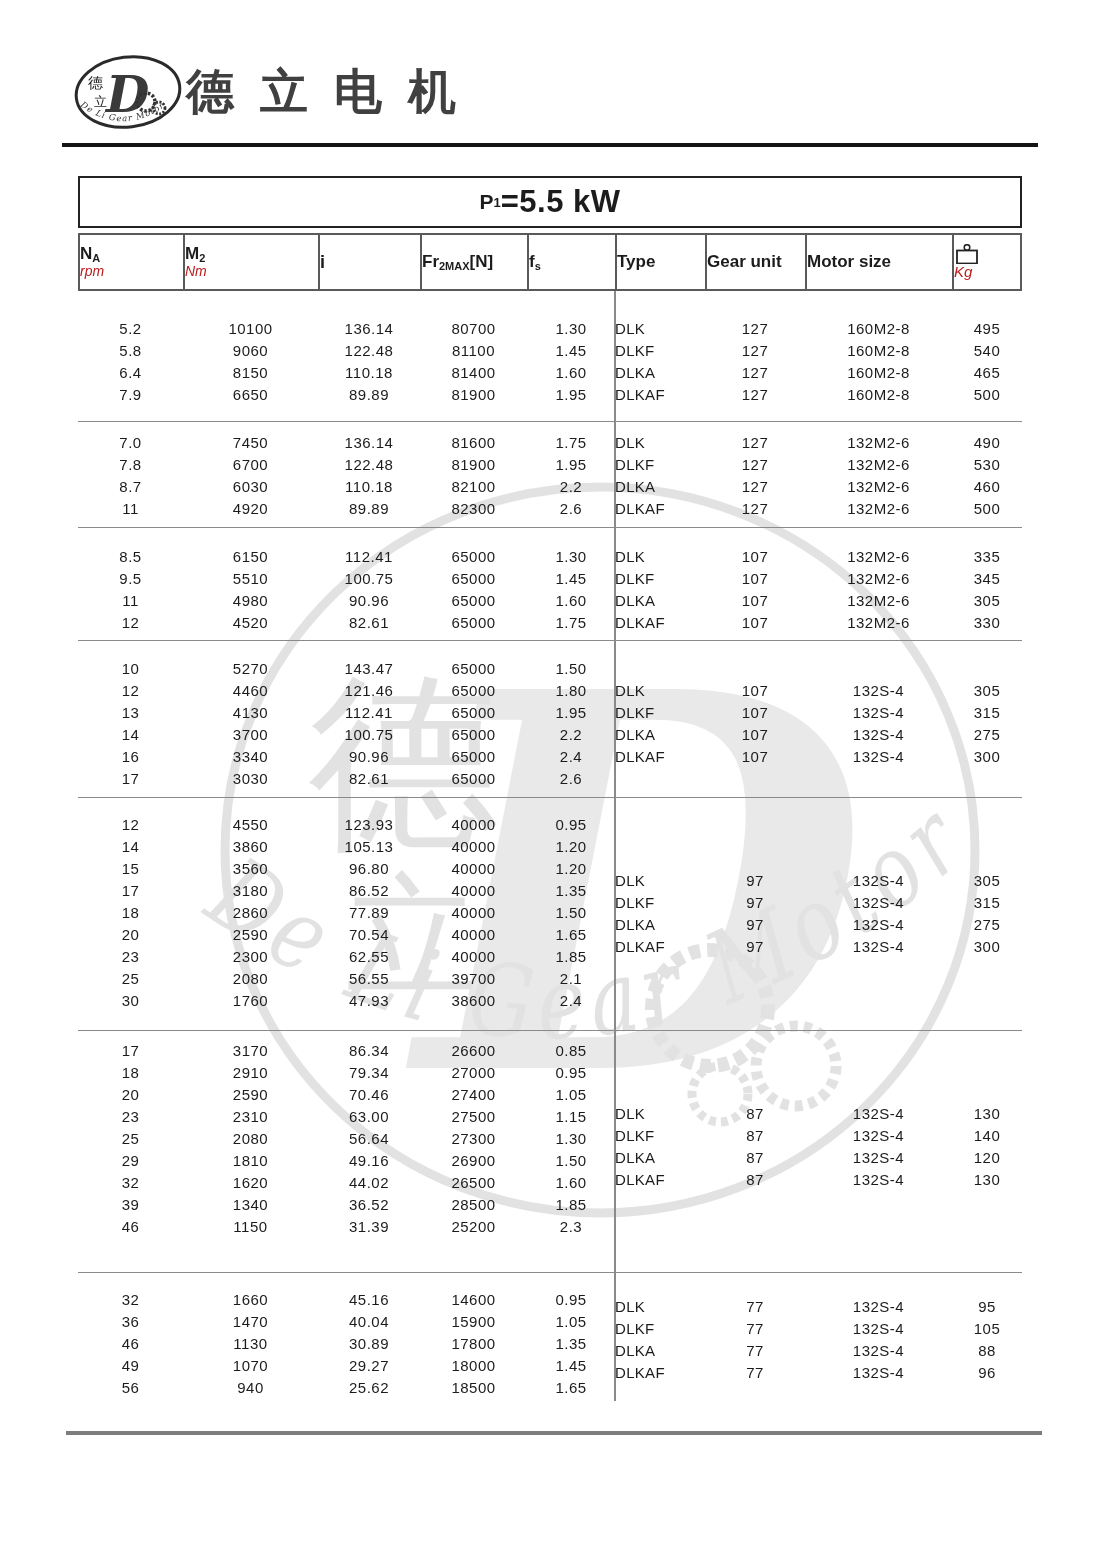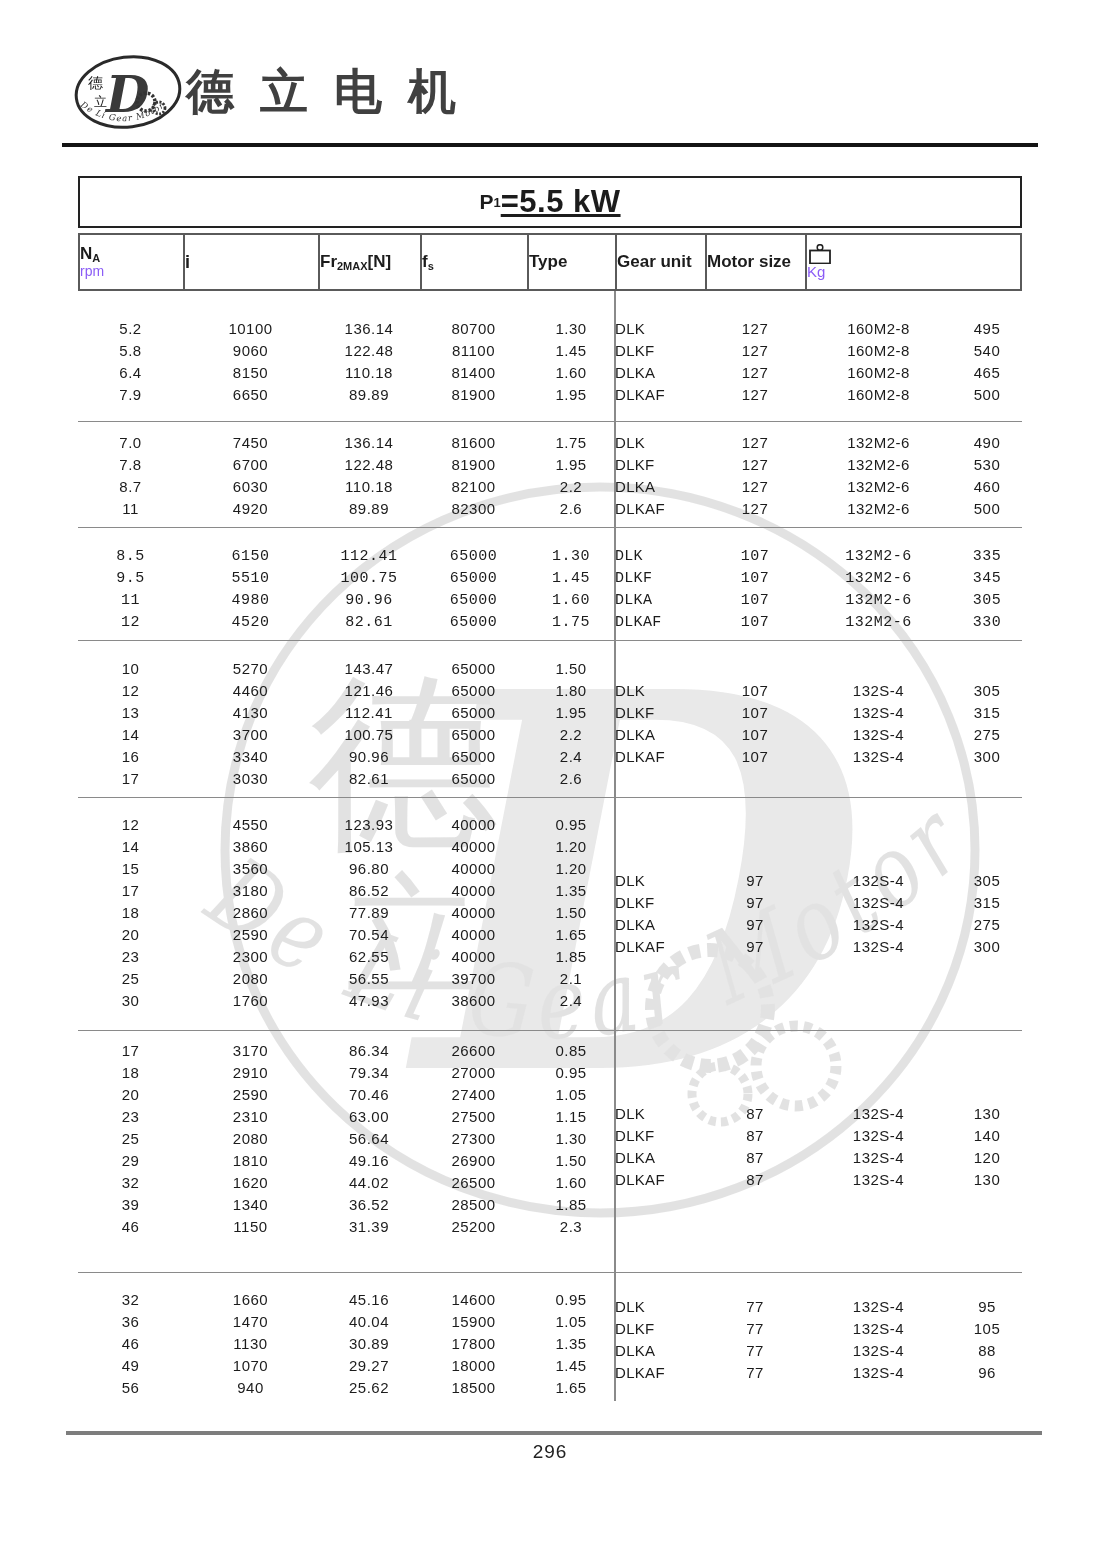--- a/index.html
+++ b/index.html
@@ -8,30 +8,30 @@
   
   #logo{position:absolute;left:72px;top:50px;width:112px;height:92px;}
   #brand-title{position:absolute;left:186px;top:60px;font-family:"DejaVu Serif",serif;
         font-size:48px;font-weight:bold;letter-spacing:26px;color:#404040;white-space:nowrap;}
   #header-rule{position:absolute;left:62px;top:143px;width:976px;height:4px;background:#141414;}
   
   #title-box{position:absolute;left:78px;top:176px;width:944px;height:52px;border:2px solid #222;
         box-sizing:border-box;display:flex;align-items:center;justify-content:center;}
   #title-box .tp{font-size:21px;font-weight:bold;}
   #title-box .tsub{font-size:13px;font-weight:bold;vertical-align:-4px;}
-  #title-box .tbig{font-size:31px;font-weight:bold;letter-spacing:.5px;text-decoration:underline;}
+  #title-box .tbig{font-size:31px;font-weight:bold;letter-spacing:.5px;}
   
   #thead{position:absolute;left:78px;top:233px;width:944px;height:58px;border:2px solid #5a5a5a;
         box-sizing:border-box;display:grid;grid-template-columns:105px 135px 102px 107px 88px 90px 100px 147px auto;}
   #thead .hc{border-right:2px solid #5a5a5a;display:flex;flex-direction:column;align-items:flex-start;
         justify-content:center;line-height:1.12;}
   #thead .hc:last-child{border-right:none;}
   .hmain{font-size:17px;font-weight:bold;}
   .hsub{font-size:11px;font-weight:bold;vertical-align:-3px;}
-  .hunit{font-size:14px;color:#8b5cf6;}
+  .hunit{font-size:14px;color:#b91c1c;font-style:italic;}
   
   #wm{position:absolute;left:150px;top:420px;width:880px;height:880px;opacity:.55;z-index:0;}
   
   #blocks{position:absolute;left:0;top:0;width:1100px;height:1228px;z-index:1;}
   .block{position:absolute;left:78px;width:944px;box-sizing:border-box;}
   .block.sep{border-top:1.5px solid #8a8a8a;}
   .rows-left{position:absolute;left:0;top:0;}
   .rows-right{position:absolute;left:537px;top:0;width:407px;}
   .drow{height:22px;display:grid;align-items:center;}
   .drow.l{grid-template-columns:105px 135px 102px 107px 88px;}
@@ -70,20 +70,24 @@
       <span class="tsub">1</span>
       <span class="tbig">=5.5 kW</span>
   </div>
 
   <div id="thead">
     <div class="hc">
       <div><span class="hmain">N</span><span class="hsub">A</span></div>
       <div class="hunit">rpm</div>
     </div>
     <div class="hc">
+      <div><span class="hmain">M</span><span class="hsub">2</span></div>
+      <div class="hunit">Nm</div>
+    </div>
+    <div class="hc">
       <span class="hmain" style="font-size:18px">i</span>
     </div>
     <div class="hc">
       <div><span class="hmain">Fr</span><span class="hsub">2MAX</span><span class="hmain">[N]</span></div>
     </div>
     <div class="hc">
       <div><span class="hmain">f</span><span class="hsub">s</span></div>
     </div>
     <div class="hc">
       <span class="hmain">Type</span>
@@ -232,21 +236,21 @@
             <span class="cell c3">460</span>
           </div>
           <div class="drow r">
             <span class="cell c0">DLKAF</span>
             <span class="cell c1">127</span>
             <span class="cell c2">132M2-6</span>
             <span class="cell c3">500</span>
           </div>
         </div>
       </div>
-      <div class="block sep" style="top: 527px; height: 113px; font-family: Liberation Mono, monospace;">
+      <div class="block sep" style="top: 527px; height: 113px;">
         <div class="rows-left" style="padding-top: 17px;">
           <div class="drow l">
             <span class="cell c0">8.5</span>
             <span class="cell c1">6150</span>
             <span class="cell c2">112.41</span>
             <span class="cell c3">65000</span>
             <span class="cell c4">1.30</span>
           </div>
           <div class="drow l">
             <span class="cell c0">9.5</span>
@@ -616,15 +620,14 @@
             <span class="cell c0">DLKAF</span>
             <span class="cell c1">77</span>
             <span class="cell c2">132S-4</span>
             <span class="cell c3">96</span>
           </div>
         </div>
       </div>
     </div>
 
   <div id="bottom-rule"></div>
-  <div id="page-number">296</div>
 
 </div>
 
 </body></html>

